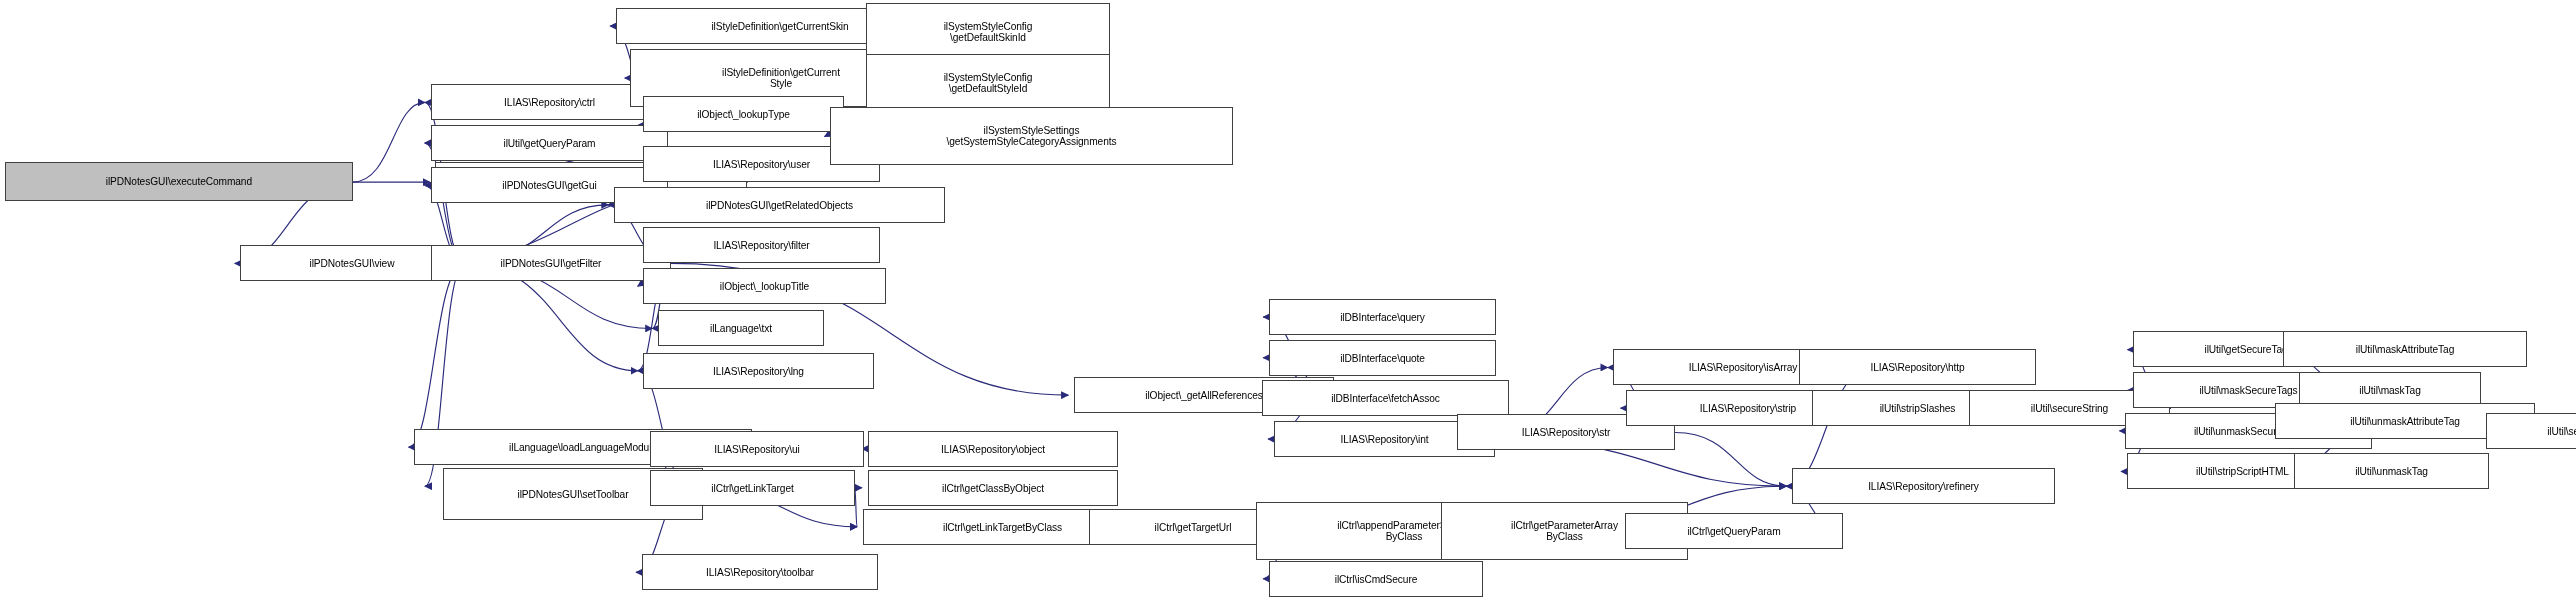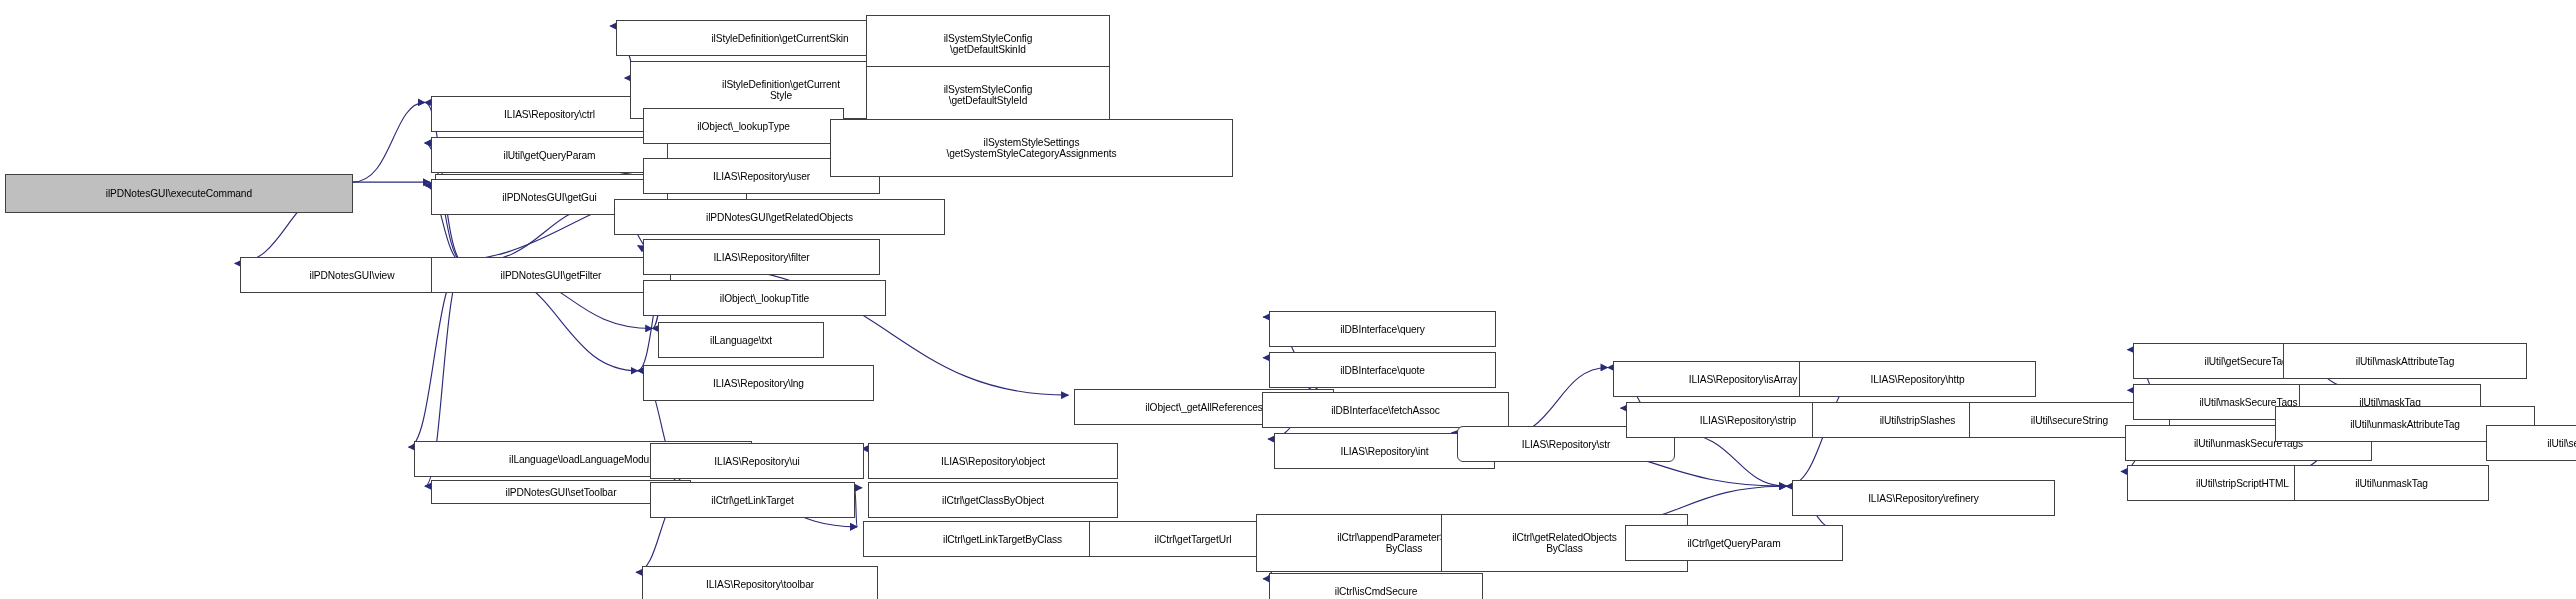--- a/index.html
+++ b/index.html
@@ -32,21 +32,20 @@
     color: #000000;
     font-size: 10.2px;
     line-height: 11px;
     display: flex;
     align-items: center;
     justify-content: center;
     text-align: center;
     white-space: pre-line;
     padding: 0 6px;
     letter-spacing: -0.1px;
-    margin-top: 12px;
   }
   .node.root {
     background: #bfbfbf;
     border: 0.8px solid #404040;
     border-width: 0.8px 0.8px 1.6px 0.8px;
   }
   .node.thick {
     border-color: #404040;
     border-bottom-width: 1.6px;
   }
@@ -149,50 +148,50 @@
       <div class="node thick" style="left: 643px; top: 268px; width: 243px; height: 36px;">ilObject\_lookupTitle</div>
       <div class="node thick" style="left: 658px; top: 310px; width: 166px; height: 36px;">ilLanguage\txt</div>
       <div class="node thick" style="left: 643px; top: 353px; width: 231px; height: 36px;">ILIAS\Repository\lng</div>
       <div class="node thick" style="left: 866px; top: 3.2px; width: 244px; height: 58px;">ilSystemStyleConfig
 \getDefaultSkinId</div>
       <div class="node thick" style="left: 866px; top: 54px; width: 244px; height: 58px;">ilSystemStyleConfig
 \getDefaultStyleId</div>
       <div class="node thick" style="left: 830px; top: 107px; width: 403px; height: 58px; text-align: center;">ilSystemStyleSettings
 \getSystemStyleCategoryAssignments</div>
       <div class="node thick" style="left: 414px; top: 429px; width: 338px; height: 36px;">ilLanguage\loadLanguageModule</div>
-      <div class="node thick" style="left: 431px; top: 468px; width: 260px; height: 24px;">ilPDNotesGUI\setToolbar</div>
+      <div class="node thick" style="left: 443px; top: 468px; width: 260px; height: 52px;">ilPDNotesGUI\setToolbar</div>
       <div class="node thick" style="left: 650px; top: 431px; width: 214px; height: 36px;">ILIAS\Repository\ui</div>
       <div class="node thick" style="left: 650px; top: 470px; width: 205px; height: 36px;">ilCtrl\getLinkTarget</div>
       <div class="node thick" style="left: 863px; top: 509px; width: 279px; height: 36px;">ilCtrl\getLinkTargetByClass</div>
       <div class="node thick" style="left: 642px; top: 554px; width: 236px; height: 36px;">ILIAS\Repository\toolbar</div>
       <div class="node thick" style="left: 868px; top: 431px; width: 250px; height: 36px;">ILIAS\Repository\object</div>
       <div class="node thick" style="left: 868px; top: 470px; width: 250px; height: 36px;">ilCtrl\getClassByObject</div>
       <div class="node thick" style="left: 1074px; top: 377px; width: 260px; height: 36px;">ilObject\_getAllReferences</div>
       <div class="node thick" style="left: 1269px; top: 299px; width: 227px; height: 36px;">ilDBInterface\query</div>
       <div class="node thick" style="left: 1269px; top: 340px; width: 227px; height: 36px;">ilDBInterface\quote</div>
       <div class="node thick" style="left: 1262px; top: 380px; width: 247px; height: 36px;">ilDBInterface\fetchAssoc</div>
       <div class="node thick" style="left: 1274px; top: 421px; width: 221px; height: 36px;">ILIAS\Repository\int</div>
       <div class="node thick" style="left: 1089px; top: 509px; width: 208px; height: 36px;">ilCtrl\getTargetUrl</div>
       <div class="node thick" style="left: 1256px; top: 502px; width: 296px; height: 58px;">ilCtrl\appendParameterStrings
 ByClass</div>
       <div class="node thick" style="left: 1269px; top: 561px; width: 214px; height: 36px;">ilCtrl\isCmdSecure</div>
-      <div class="node thick" style="left: 1441px; top: 502px; width: 247px; height: 58px;">ilCtrl\getRelatedObjects
+      <div class="node thick" style="left: 1441px; top: 502px; width: 247px; height: 58px;">ilCtrl\getParameterArray
 ByClass</div>
       <div class="node thick" style="left: 1625px; top: 513px; width: 218px; height: 36px;">ilCtrl\getQueryParam</div>
-      <div class="node thick" style="left: 1457px; top: 414px; width: 218px; height: 36px; border-radius: 6px;">ILIAS\Repository\str</div>
+      <div class="node thick" style="left: 1457px; top: 414px; width: 218px; height: 36px;">ILIAS\Repository\str</div>
       <div class="node thick" style="left: 1613px; top: 349px; width: 260px; height: 36px;">ILIAS\Repository\isArray</div>
       <div class="node thick" style="left: 1626px; top: 390px; width: 244px; height: 36px;">ILIAS\Repository\strip</div>
       <div class="node thick" style="left: 1799px; top: 349px; width: 237px; height: 36px;">ILIAS\Repository\http</div>
       <div class="node thick" style="left: 1812px; top: 390px; width: 211px; height: 36px;">ilUtil\stripSlashes</div>
       <div class="node thick" style="left: 1792px; top: 468px; width: 263px; height: 36px;">ILIAS\Repository\refinery</div>
       <div class="node thick" style="left: 1969px; top: 390px; width: 201px; height: 36px;">ilUtil\secureString</div>
       <div class="node thick" style="left: 2133px; top: 331px; width: 231px; height: 36px;">ilUtil\getSecureTags</div>
       <div class="node thick" style="left: 2133px; top: 372px; width: 231px; height: 36px;">ilUtil\maskSecureTags</div>
       <div class="node thick" style="left: 2125px; top: 413px; width: 247px; height: 36px;">ilUtil\unmaskSecureTags</div>
       <div class="node thick" style="left: 2127px; top: 453px; width: 231px; height: 36px;">ilUtil\stripScriptHTML</div>
       <div class="node thick" style="left: 2283px; top: 331px; width: 244px; height: 36px;">ilUtil\maskAttributeTag</div>
       <div class="node thick" style="left: 2299px; top: 372px; width: 182px; height: 36px;">ilUtil\maskTag</div>
-      <div class="node thick" style="left: 2275px; top: 394px; width: 260px; height: 36px;">ilUtil\unmaskAttributeTag</div>
+      <div class="node thick" style="left: 2275px; top: 403px; width: 260px; height: 36px;">ilUtil\unmaskAttributeTag</div>
       <div class="node thick" style="left: 2294px; top: 453px; width: 195px; height: 36px;">ilUtil\unmaskTag</div>
       <div class="node thick" style="left: 2486px; top: 413px; width: 192px; height: 36px;">ilUtil\secureLink</div>
     </div>
 </div>
 
 
 </body></html>

